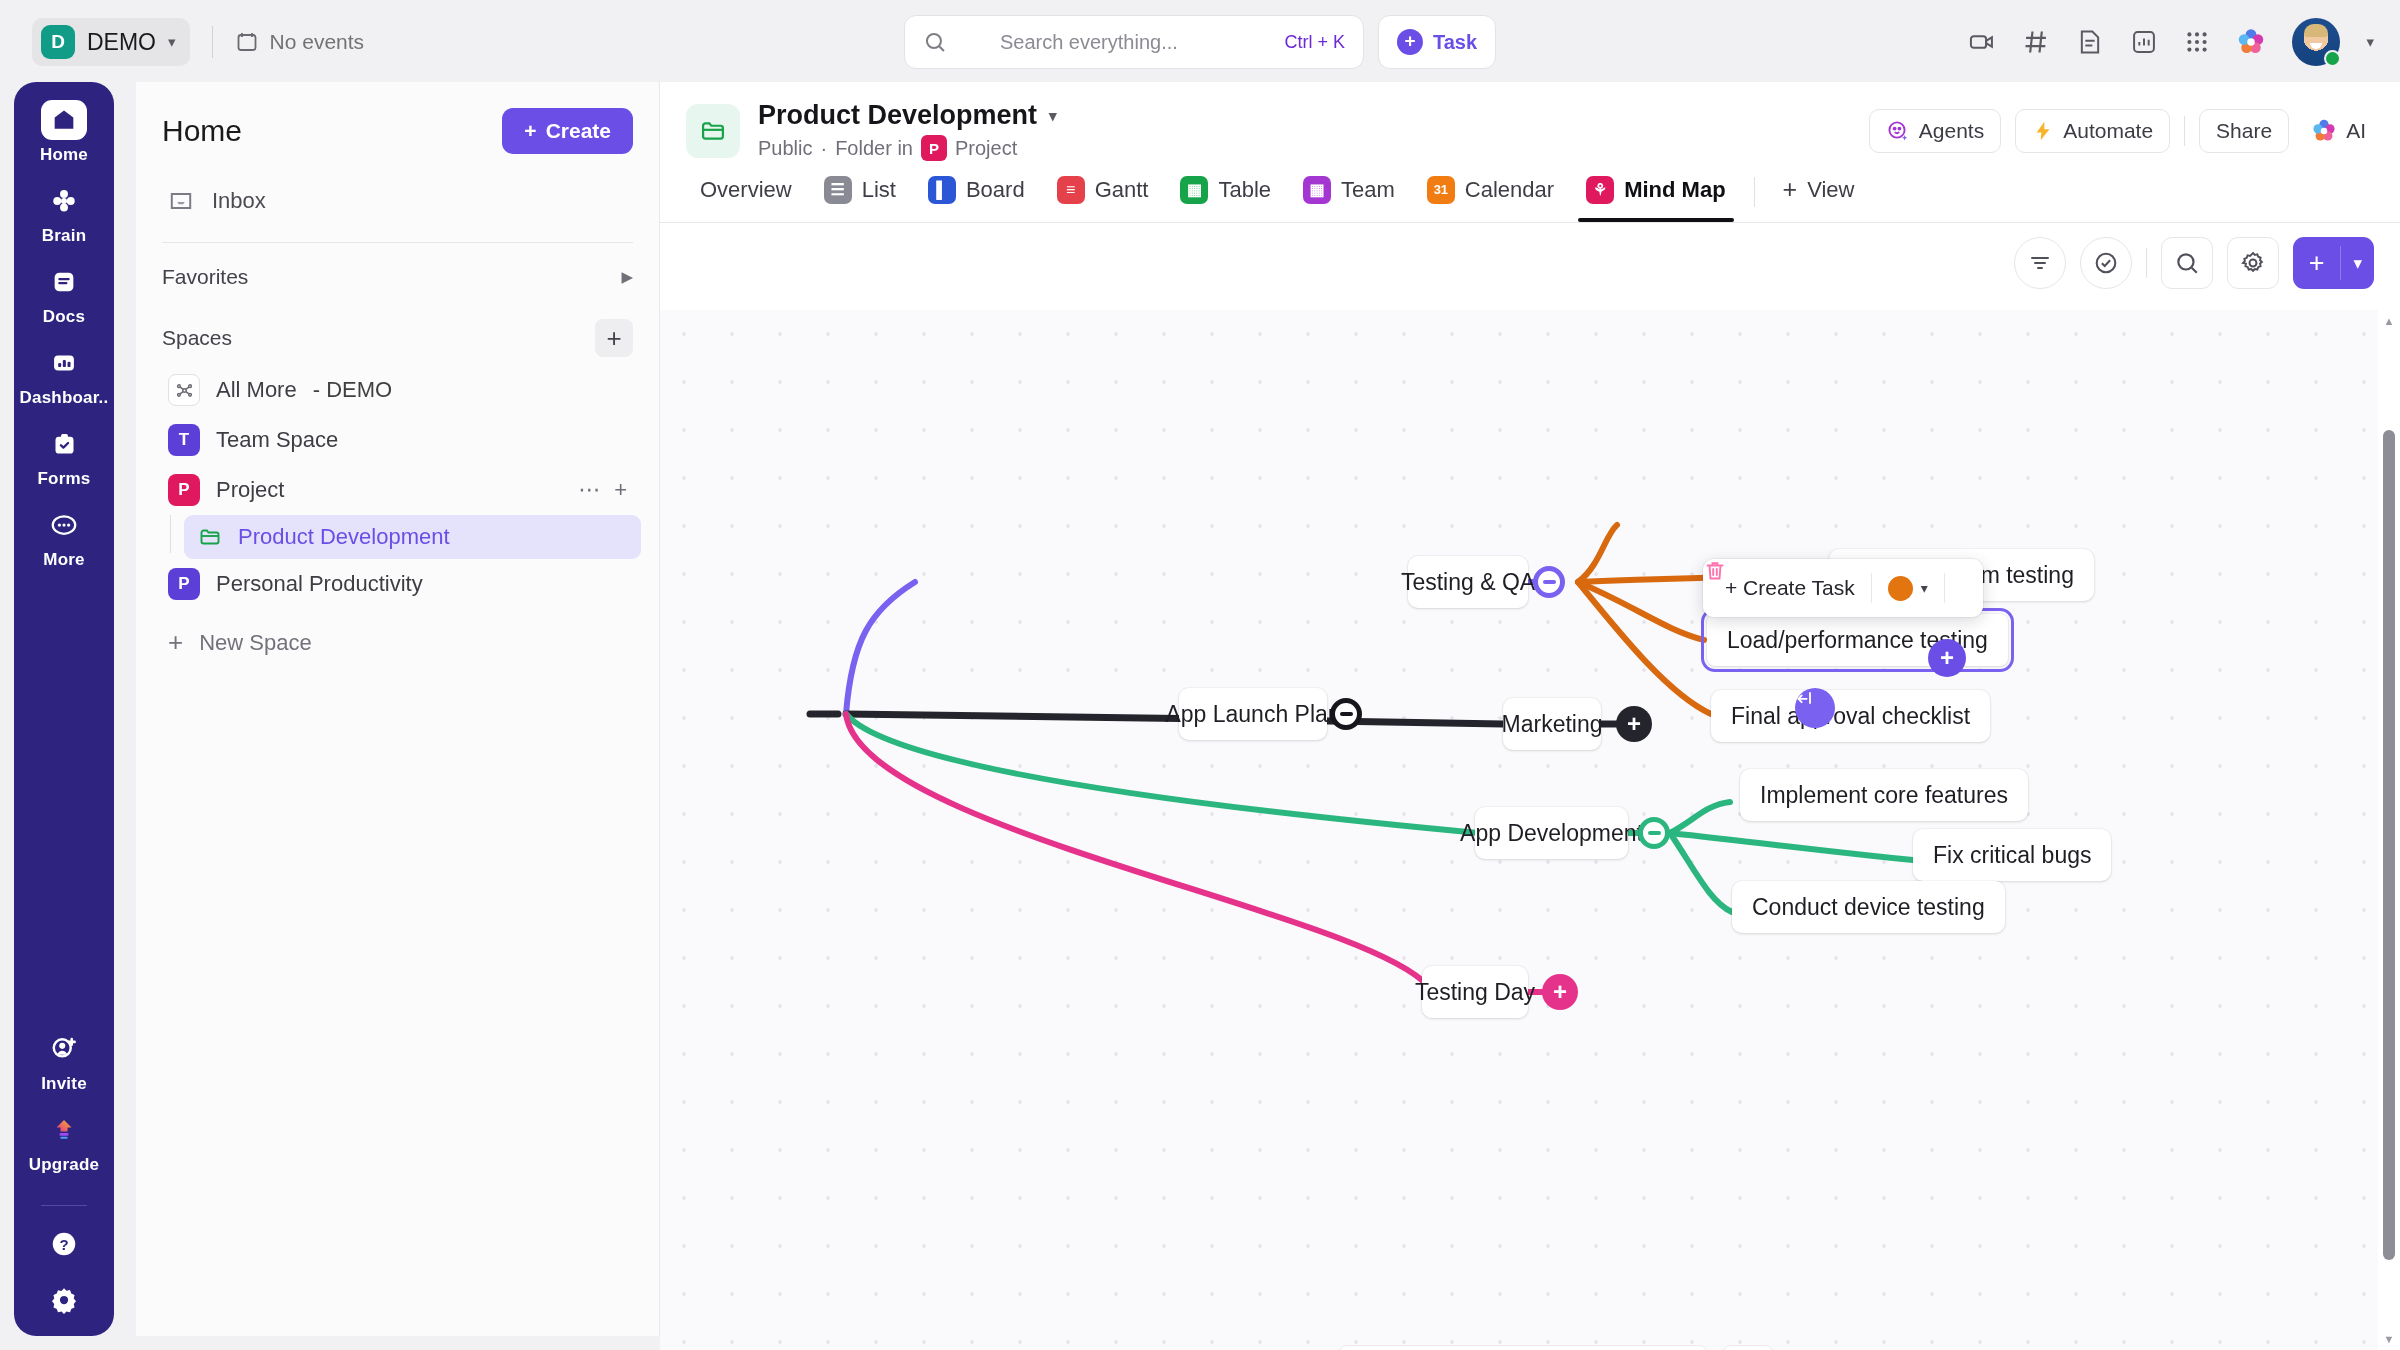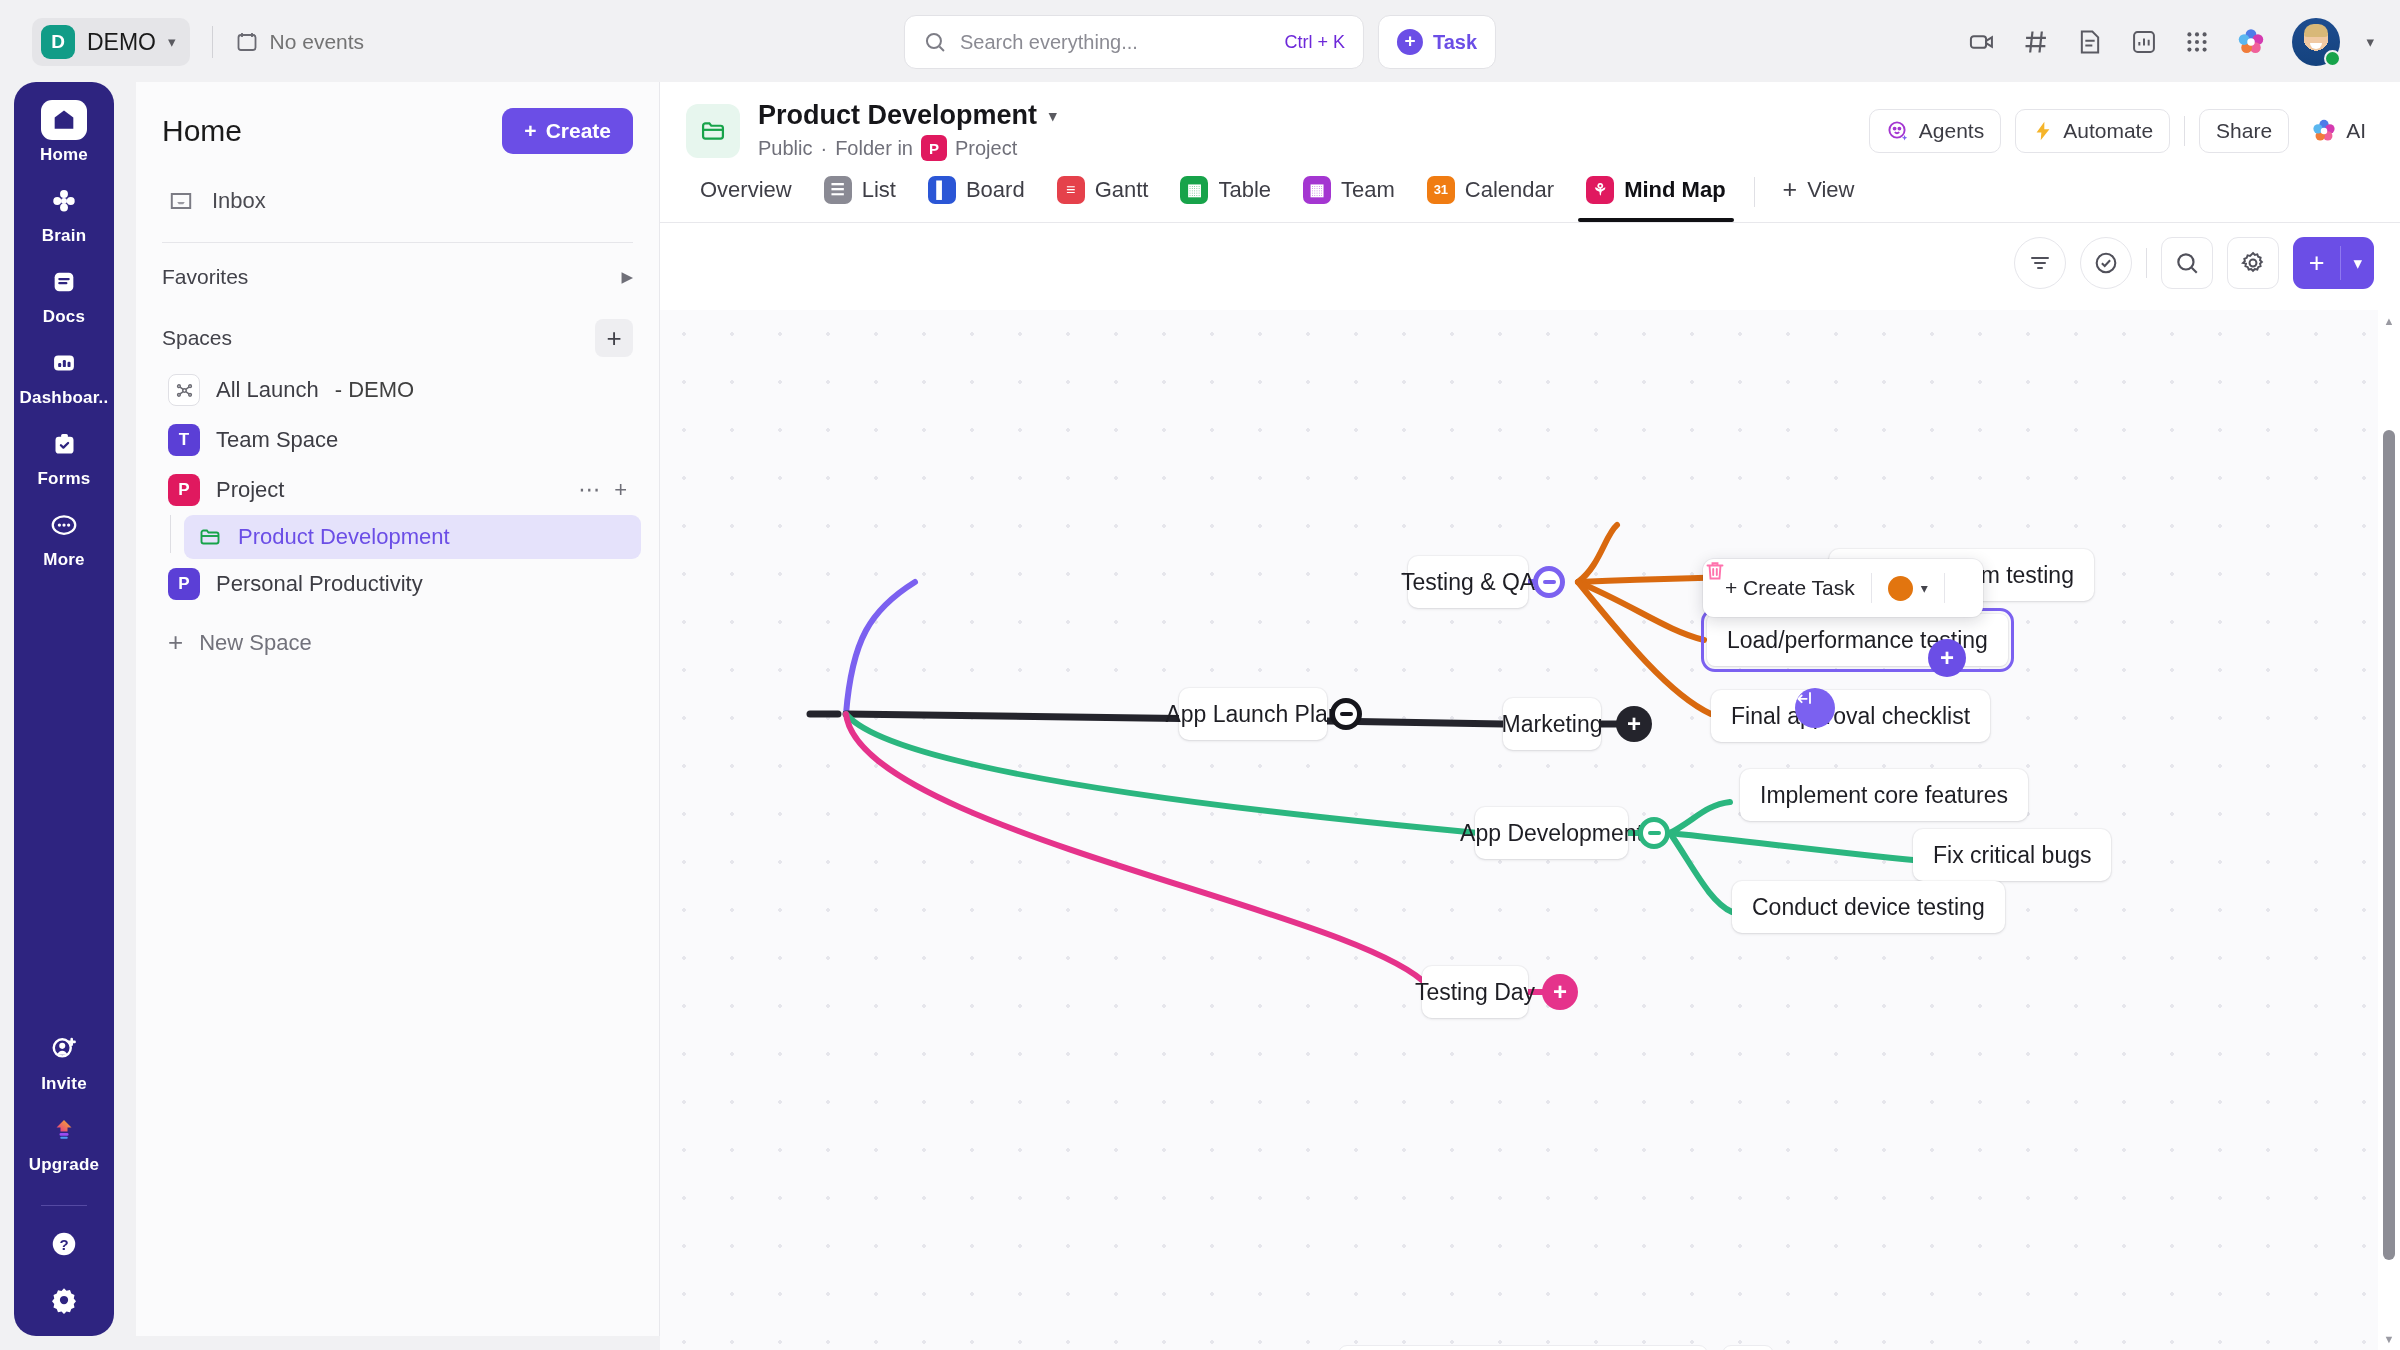--- a/index.html
+++ b/index.html
@@ -36,21 +36,21 @@
 
   .searchwrap {
     position: absolute; left: 50%; transform: translateX(-50%);
     display: flex; align-items: center; gap: 14px;
   }
   .searchbox {
     width: 460px; height: 54px; background: #fff;
     border: 1px solid #e2e2e6; border-radius: 12px;
     display: flex; align-items: center; padding: 0 18px; gap: 13px;
   }
-  .search-ph { color: #8b8b93; font-size: 20px; flex: 1; }
+  .search-ph { color: #8b8b93; font-size: 20px; flex: 1; margin-left: 40px; }
   .search-kbd { color: #6d28d9; font-size: 18px; }
   .task-btn {
     height: 54px; background: #fff; border: 1px solid #e2e2e6; border-radius: 12px;
     display: flex; align-items: center; gap: 10px; padding: 0 18px;
     color: #6b4ee6; font-size: 20px; font-weight: 600;
   }
   .task-plus {
     width: 26px; height: 26px; border-radius: 50%; background: #6b4ee6;
     color: #fff; font-size: 19px; line-height: 24px; text-align: center; font-weight: 700;
   }
@@ -527,21 +527,21 @@
     <span class="sp-badge outline">
       <svg width="19" height="19" viewBox="0 0 24 24" fill="none" stroke="#6a6a72" stroke-width="1.9">
           <circle cx="12" cy="12" r="2.2"></circle>
           <circle cx="5" cy="6.5" r="1.7"></circle>
           <circle cx="19" cy="6.5" r="1.7"></circle>
           <circle cx="5" cy="17.5" r="1.7"></circle>
           <circle cx="19" cy="17.5" r="1.7"></circle>
           <path d="M10.4 10.6L6.4 7.7M13.6 10.6l4-2.9M10.4 13.4l-4 2.9M13.6 13.4l4 2.9"></path>
         </svg>
     </span>
-    <span>All Launch</span>
+    <span>All More</span>
     <span class="sp-sub">- DEMO</span>
   </div>
 
   <div class="sp-item">
     <span class="sp-badge" style="background:#5b3fd6">T</span>
     <span>Team Space</span>
   </div>
 
   <div class="sp-item">
     <span class="sp-badge" style="background:#e0195f">P</span>

